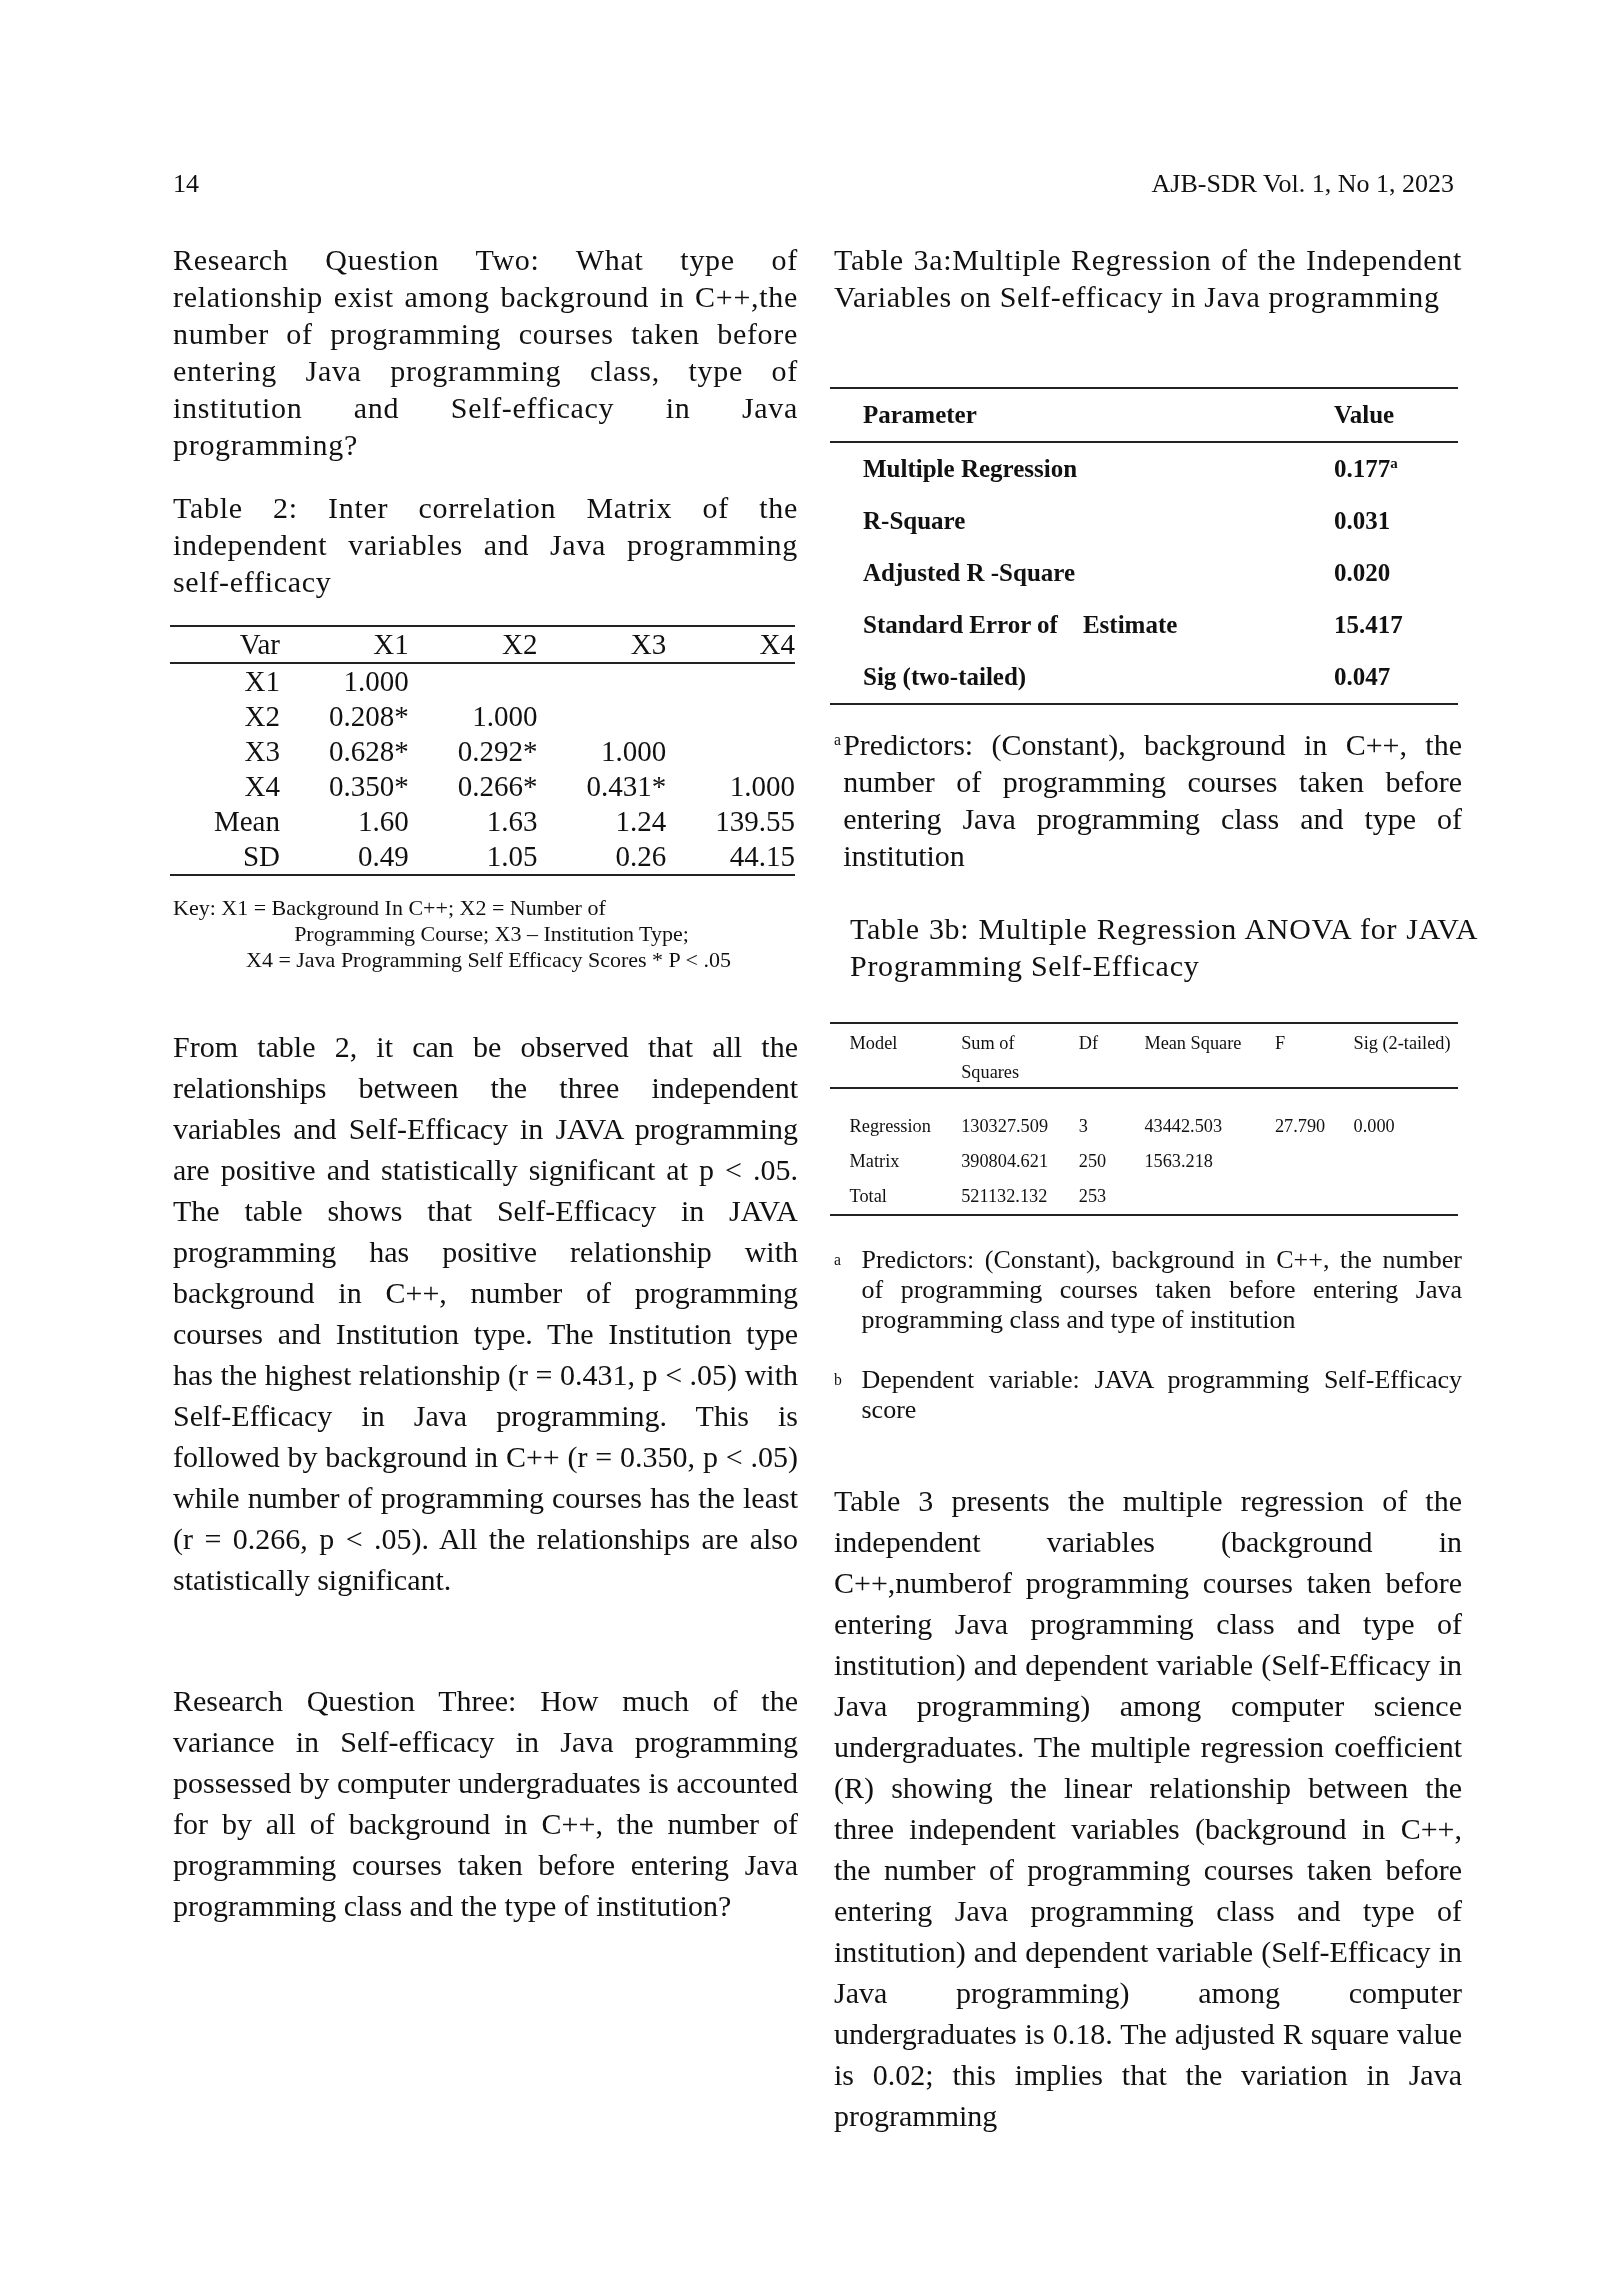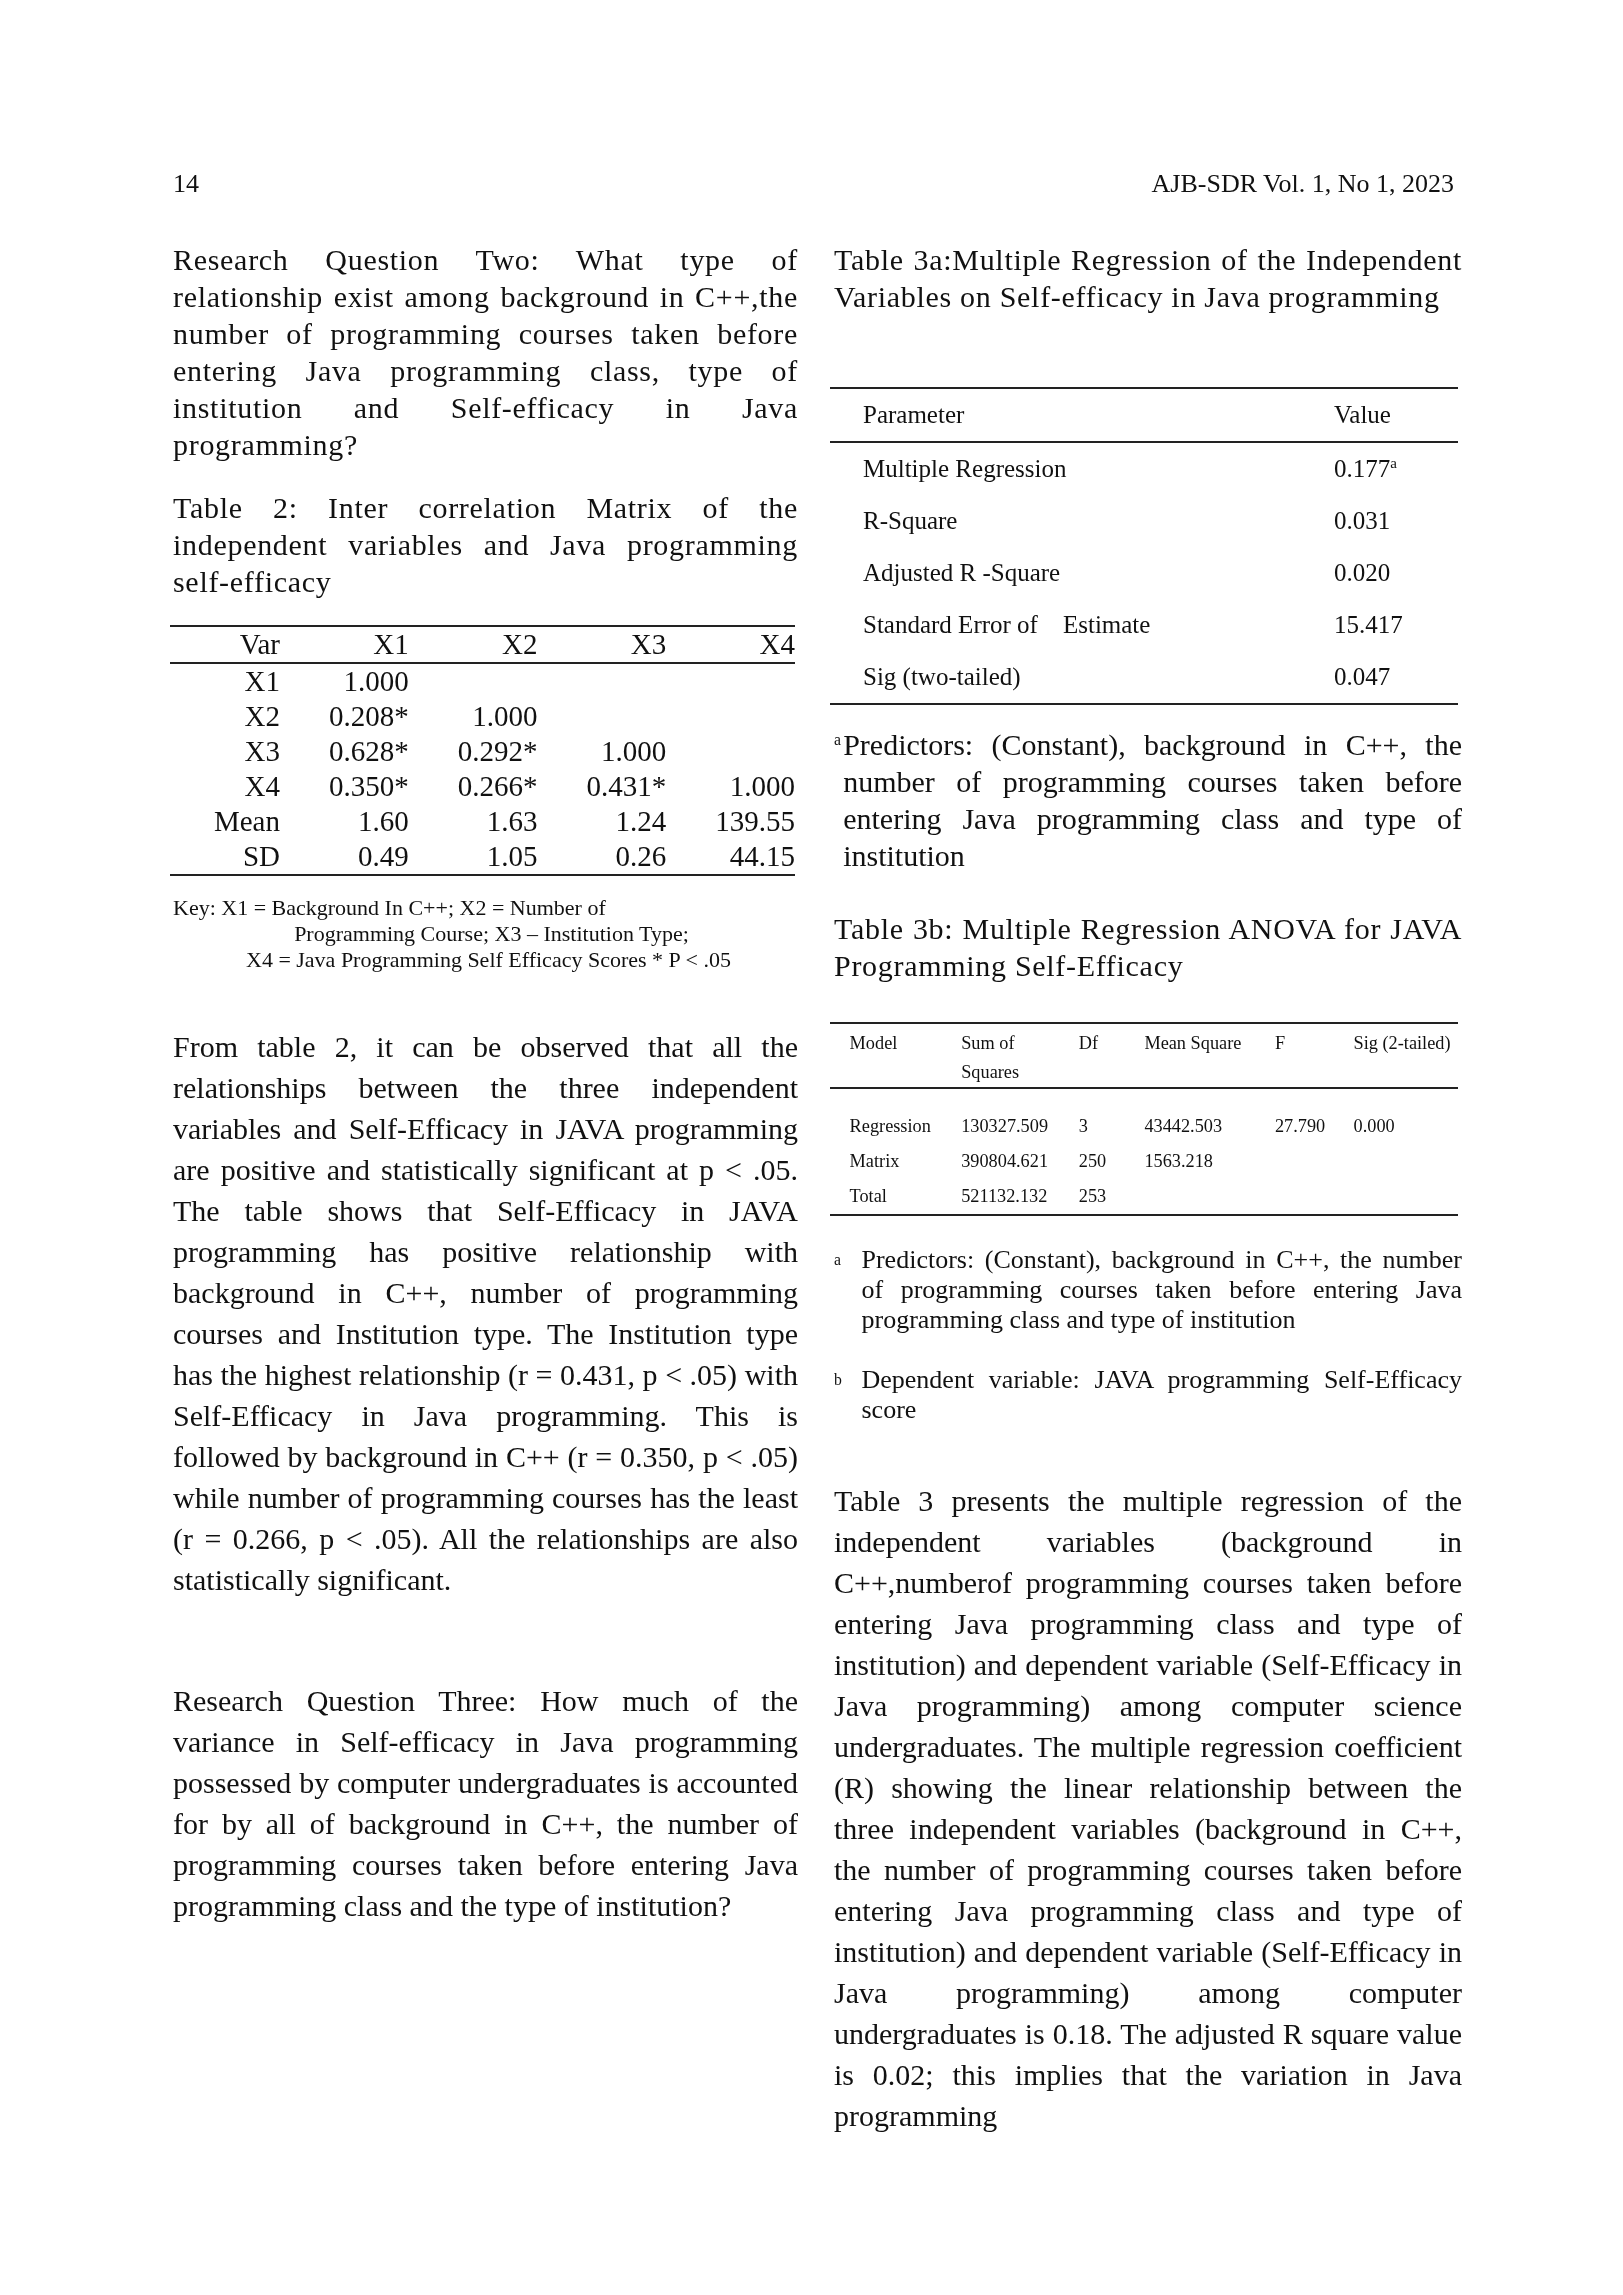--- a/index.html
+++ b/index.html
@@ -13,21 +13,21 @@
   .right { left: 834px; width: 628px; }
   .caption { font-size: 30px; line-height: 37px; text-align: justify; letter-spacing: 0.7px; }
   table { border-collapse: collapse; }
   .t2 { position: absolute; left: 170px; top: 625px; width: 625px; font-size: 29px; }
   .t2 td, .t2 th { text-align: right; font-weight: normal; padding: 0 0 0 14.4px; height: 35px; line-height: 35px; }
   .t2 thead tr { border-top: 2px solid #222; border-bottom: 2px solid #222; }
   .t2 tbody tr:last-child { border-bottom: 2px solid #222; }
   .key { position: absolute; left: 173px; top: 895px; font-size: 22px; line-height: 26px; }
   .key .k { font-size: 22px; }
   .t3a { position: absolute; left: 830px; top: 387px; width: 628px; font-size: 25px; }
-  .t3a td, .t3a th { font-weight: normal; text-align: left; padding: 0 0 0 33px; height: 52px; }
+  .t3a td, .t3a th { font-weight: bold; text-align: left; padding: 0 0 0 33px; height: 52px; }
   .t3a thead tr { border-top: 2px solid #222; border-bottom: 2px solid #222; }
   .t3a tbody tr:last-child { border-bottom: 2px solid #222; }
   .t3a .v { width: 124px; padding-left: 0; }
   .t3b { position: absolute; left: 830px; top: 1022px; width: 628px; font-size: 18.3px; }
   .t3b th, .t3b td { font-weight: normal; text-align: left; vertical-align: top; padding: 5.2px 0 0 19.6px; }
   .t3b thead tr { border-top: 2.6px solid #222; border-bottom: 2.6px solid #222; }
   .t3b thead th { height: 55px; line-height: 29px; }
   .t3b tbody td { height: 35px; line-height: 35px; padding-top: 0; }
   .t3b tbody tr:first-child td { padding-top: 19.6px; }
   .t3b tbody tr:last-child { border-bottom: 2.6px solid #222; }
@@ -145,21 +145,21 @@
       <td class="v">0.047</td>
     </tr>
   </tbody>
 </table>
 
 <div class="fn" style="top:726px; font-size:30px; line-height:37px;">
   <span class="mark" style="top:-5.2px;">a</span>
   <div class="body" style="margin-left:9.2px;">Predictors: (Constant), background in C++, the number of programming courses taken before entering Java programming class and type of institution</div>
 </div>
 
-<div class="col right caption" style="top:910px;">Table 3b:  Multiple Regression ANOVA for JAVA Programming Self-Efficacy</div>
+<div class="col right caption" style="top:910px;margin-left:16px;">Table 3b:  Multiple Regression ANOVA for JAVA Programming Self-Efficacy</div>
 
 <table class="t3b">
   <thead>
     <tr>
       <th style="width:92px;">Model</th>
       <th style="width:98px;">Sum of Squares</th>
       <th style="width:46px;">Df</th>
       <th style="width:111px;">Mean Square</th>
       <th style="width:59px;">F</th>
       <th>Sig (2-tailed)</th>

